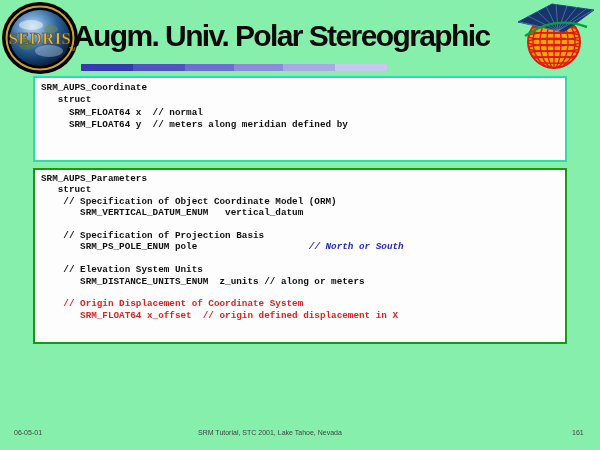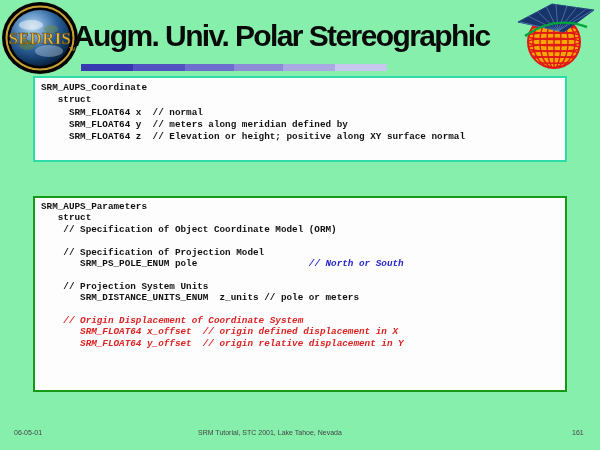--- a/index.html
+++ b/index.html
@@ -25,32 +25,32 @@
       #8C8CD8 50%,#8C8CD8 66%,
       #AAAAE2 66%,#AAAAE2 83%,
       #C8C8EE 83%,#C8C8EE 100%);
   }
   
   .codebox{
     position:absolute;left:33px;width:534px;box-sizing:border-box;
     background:#FDFDFD;border:2px solid #000;
   }
   .cb1{top:76px;height:86px;border-color:var(--box1_border,#2FDCA8);}
-  .cb2{top:196px;height:196px;border-color:var(--box2_border,#179917);}
+  .cb2{top:168px;height:176px;border-color:var(--box2_border,#179917);}
   .code{
     font-family:"Liberation Mono","DejaVu Sans Mono",monospace;
     font-weight:bold;font-size:9.3px;color:#101010;
     padding:4px 15px 0 6px;
   }
   .cb2 .code{padding-top:3px;}
   .code-line{white-space:pre;}
   .cb1 .code-line{height:12.3px;}
   .cb2 .code-line{height:11.4px;}
   .c-b{color:var(--comment_blue,#2525CC);font-style:italic;}
-  .c-r{color:var(--comment_red,#DD2222);font-style:italic;}
+  .c-r{color:var(--comment_red,#DD2222);}
   
   .footer-item{position:absolute;top:429px;font-size:7px;color:#444;white-space:nowrap;}
   .f-date{left:14px;}
   .f-center{left:198px;}
   .f-page{left:572px;}
 </style>
 </head>
 <body>
 
 <div class="slide">
@@ -118,39 +118,38 @@
     </g>
     <path d="M 13 34 Q 42 13 75 25" fill="none" stroke="#00A63C" stroke-width="2.4"></path>
   </svg>
 
   <div class="codebox cb1">
     <div class="code">
         <div class="code-line"><span>SRM_AUPS_Coordinate</span></div>
         <div class="code-line"><span>   struct</span></div>
         <div class="code-line"><span>     SRM_FLOAT64 x  // normal</span></div>
         <div class="code-line"><span>     SRM_FLOAT64 y  // meters along meridian defined by</span></div>
-        <div class="code-line"><span>     SRM_FLOAT64 z  // Elevation or height; positive along XY surface normal</span></div>
       </div>
   </div>
 
   <div class="codebox cb2">
     <div class="code">
         <div class="code-line"><span>SRM_AUPS_Parameters</span></div>
         <div class="code-line"><span>   struct</span></div>
         <div class="code-line"><span>    // Specification of Object Coordinate Model (ORM)</span></div>
+        <div class="code-line"><span>       SRM_VERTICAL_DATUM_ENUM   vertical_datum</span></div>
         <div class="code-line"><span></span></div>
-        <div class="code-line"><span>    // Specification of Projection Model</span></div>
+        <div class="code-line"><span>    // Specification of Projection Basis</span></div>
         <div class="code-line"><span>       SRM_PS_POLE_ENUM pole                    </span><span class="c-b">// North or South</span></div>
         <div class="code-line"><span></span></div>
-        <div class="code-line"><span>    // Projection System Units</span></div>
-        <div class="code-line"><span>       SRM_DISTANCE_UNITS_ENUM  z_units // pole or meters</span></div>
+        <div class="code-line"><span>    // Elevation System Units</span></div>
+        <div class="code-line"><span>       SRM_DISTANCE_UNITS_ENUM  z_units // along or meters</span></div>
         <div class="code-line"><span></span></div>
         <div class="code-line"><span class="c-r">    // Origin Displacement of Coordinate System</span></div>
         <div class="code-line"><span class="c-r">       SRM_FLOAT64 x_offset  // origin defined displacement in X</span></div>
-        <div class="code-line"><span class="c-r">       SRM_FLOAT64 y_offset  // origin relative displacement in Y</span></div>
       </div>
   </div>
 
   <div class="footer-item f-date">06-05-01</div>
   <div class="footer-item f-center">SRM Tutorial, STC 2001, Lake Tahoe, Nevada</div>
   <div class="footer-item f-page">161</div>
 
 </div>
 
 </body></html>

